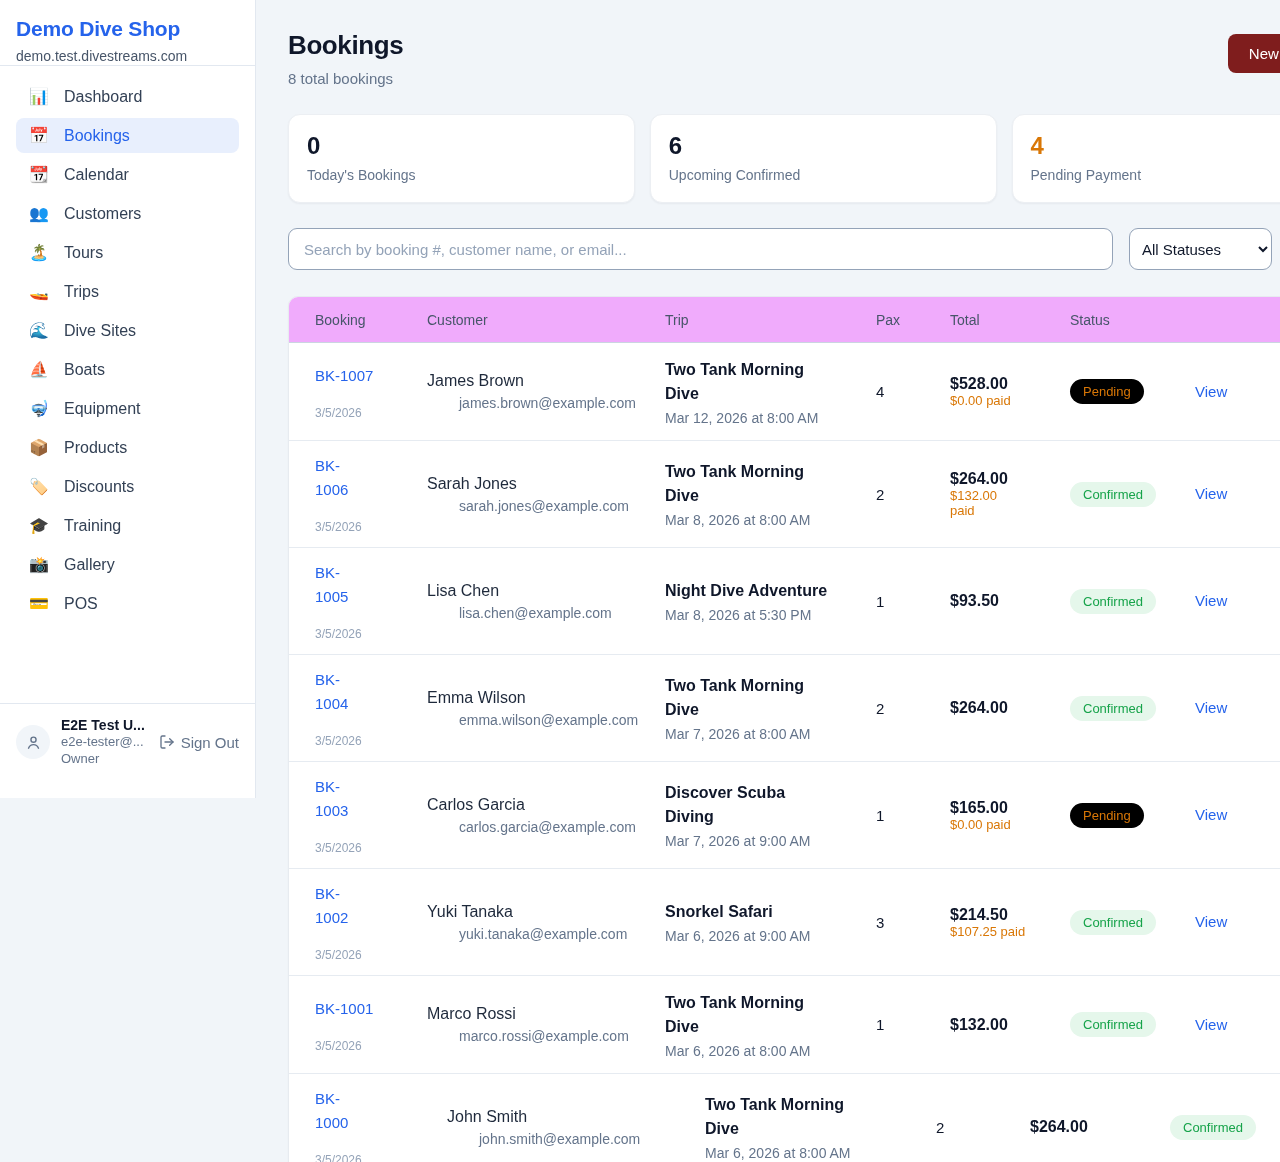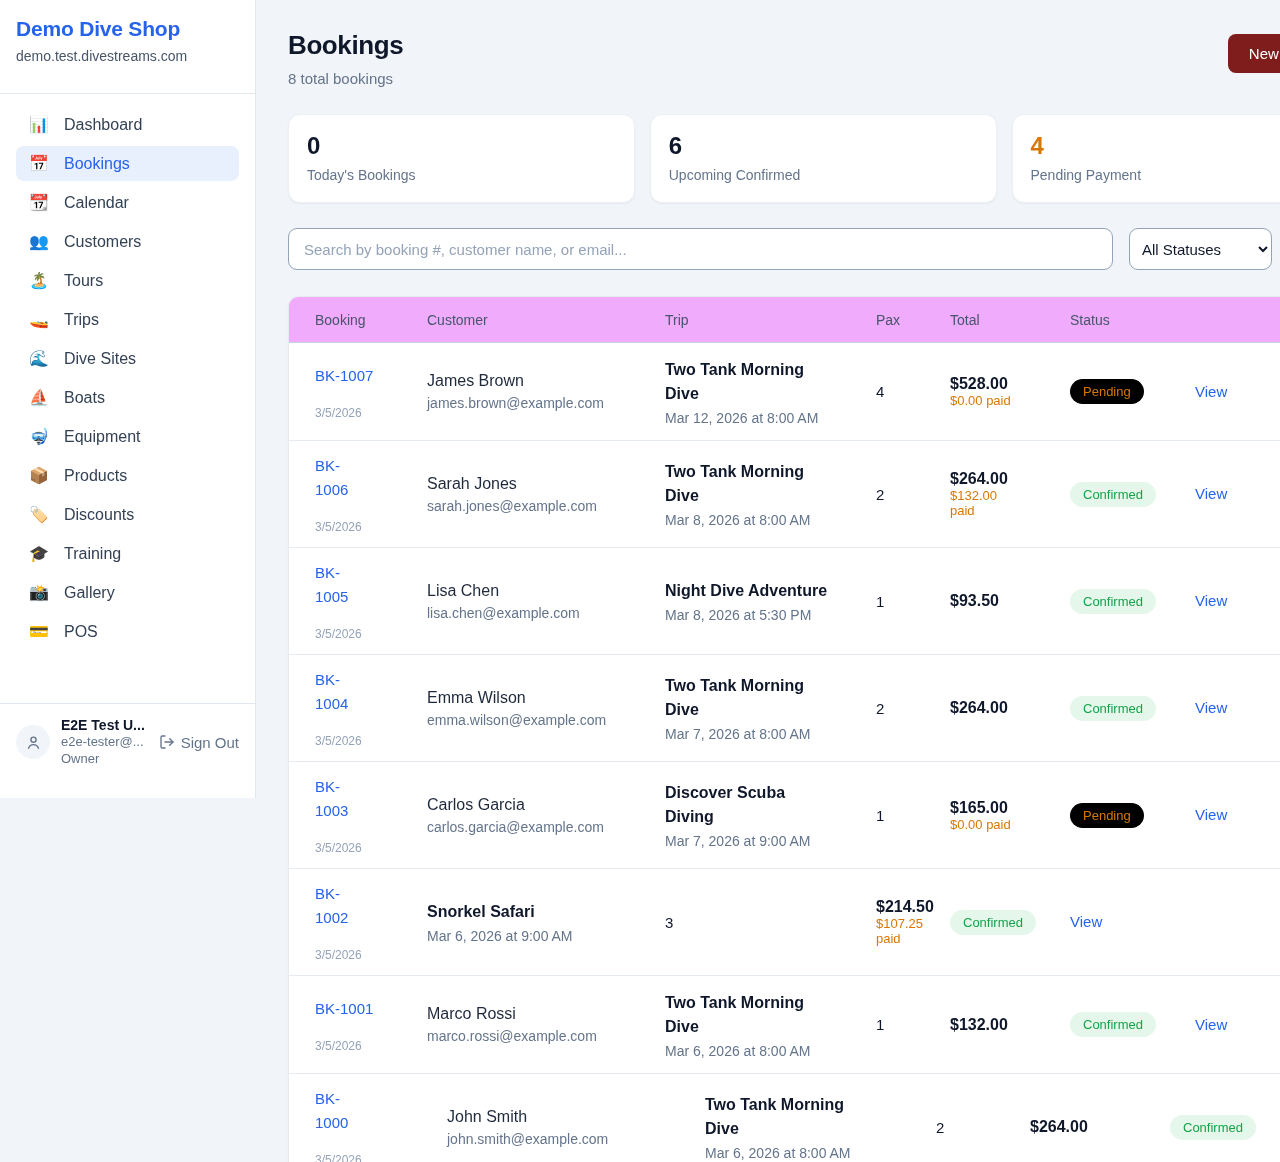--- a/index.html
+++ b/index.html
@@ -11,21 +11,21 @@
     overflow: hidden;
   }
   .app { display: flex; width: 1280px; height: 1162px; align-items: flex-start; }
 
   
   .sidebar {
     width: 256px; height: 798px; background: #ffffff;
     border-right: 1px solid #e2e8f0;
     display: flex; flex-direction: column; flex-shrink: 0;
   }
-  .brand-block { padding: 17px 16px 29px; border-bottom: 1px solid #e2e8f0; }
+  .brand-block { padding: 17px 16px 1px; border-bottom: 1px solid #e2e8f0; }
   .brand { color: #2563eb; font-size: 21px; font-weight: bold; letter-spacing: -0.2px; }
   .domain { color: #475569; font-size: 14px; margin-top: 7px; }
   .nav { padding: 13px 16px 4px; flex: 1 1 auto; }
   .nav-item {
     display: flex; align-items: center; gap: 14px;
     padding: 8px 12px; margin-bottom: 4px; border-radius: 8px;
     font-size: 16px; color: #334155; cursor: pointer;
   }
   .nav-item.active { background: #e8effd; color: #2563eb; }
   .nav-icon { width: 22px; font-size: 16px; text-align: center; flex-shrink: 0; }
@@ -95,21 +95,21 @@
     background: #f0abfc; color: #475569; font-size: 14px;
     padding-top: 15px; padding-bottom: 14px; border-bottom: 1px solid #cbd5e1;
   }
   .trow { border-bottom: 1px solid #e6ebf1; min-height: 98px; padding-top: 13px; padding-bottom: 13px; }
   .trow:last-child { border-bottom: none; gap: 20px; }
 
   .bk-id { color: #2563eb; font-size: 15px; font-weight: 500; line-height: 1.6; cursor: pointer; }
   .row-wrap-id .bk-id { max-width: 50px; }
   .bk-date { color: #94a3b8; font-size: 12px; margin-top: 18px; }
   .cust-name { font-size: 16px; color: #1e293b; }
-  .cust-email { font-size: 14px; color: #64748b; margin-top: 5px; }
+  .cust-email { font-size: 14px; color: #64748b; margin-top: 5px; margin-left: 32px; }
   .trip-name { font-size: 16px; font-weight: 600; color: #0f172a; max-width: 172px; line-height: 1.5; }
   .trip-time { font-size: 14px; color: #64748b; margin-top: 4px; }
   .pax-val { font-size: 15px; color: #0f172a; }
   .total-amt { font-size: 16px; font-weight: bold; color: #0f172a; }
   .total-paid { font-size: 13px; color: #d97706; margin-top: 0; }
   .row-wrap-paid .total-paid { max-width: 60px; }
   .badge {
     display: inline-block; padding: 5px 13px; border-radius: 999px; font-size: 13px;
   }
   .badge.pending { background: #000000; color: #d97706; }
@@ -392,20 +392,24 @@
       <span class="view-link">View</span>
     </div>
   </div>
 
   <div class="trow row-wrap-id">
     <div>
       <div class="bk-id">BK-1002</div>
       <div class="bk-date">3/5/2026</div>
     </div>
     <div>
+      <div class="cust-name">Yuki Tanaka</div>
+      <div class="cust-email">yuki.tanaka@example.com</div>
+    </div>
+    <div>
       <div class="trip-name">Snorkel Safari</div>
       <div class="trip-time">Mar 6, 2026 at 9:00 AM</div>
     </div>
     <div class="pax-val">3</div>
     <div>
       <div class="total-amt">$214.50</div>
       <div class="total-paid">$107.25 paid</div>
     </div>
     <div>
       <span class="badge confirmed">Confirmed</span>

